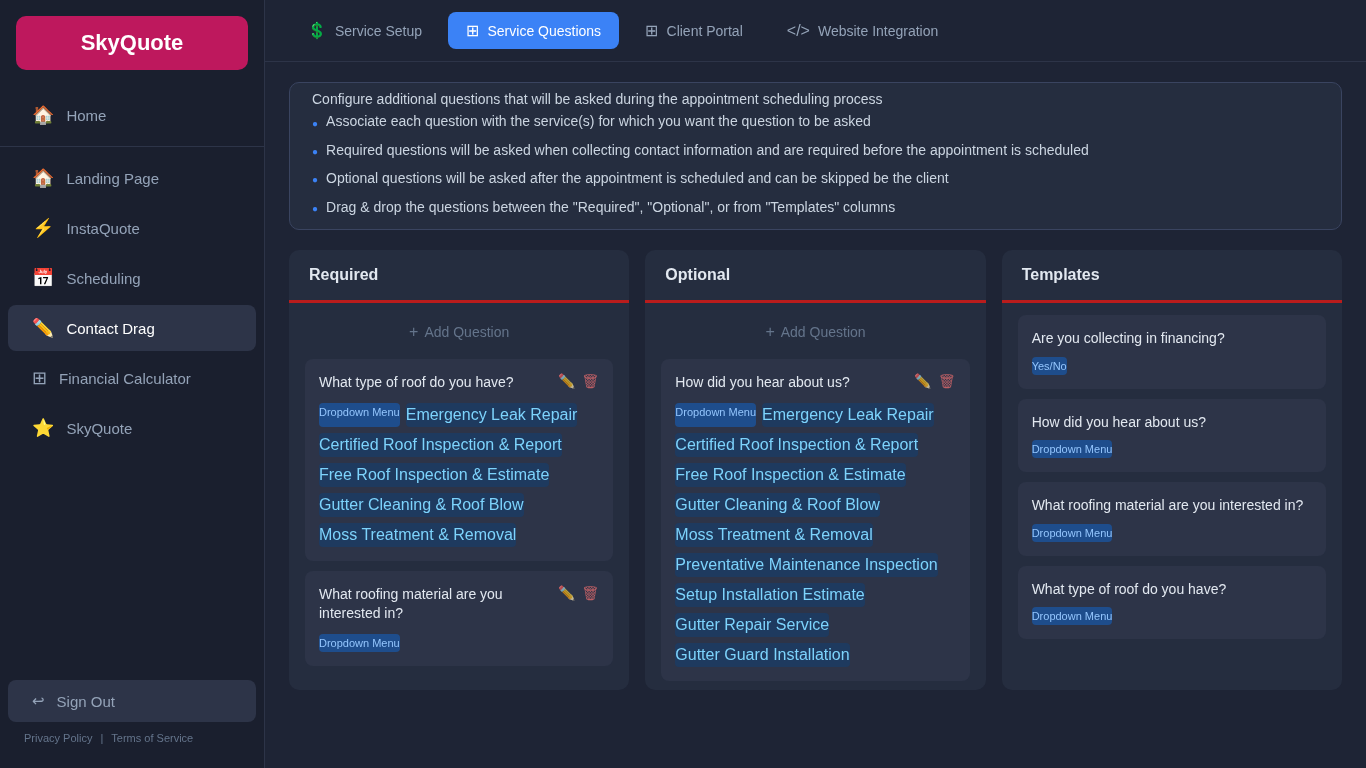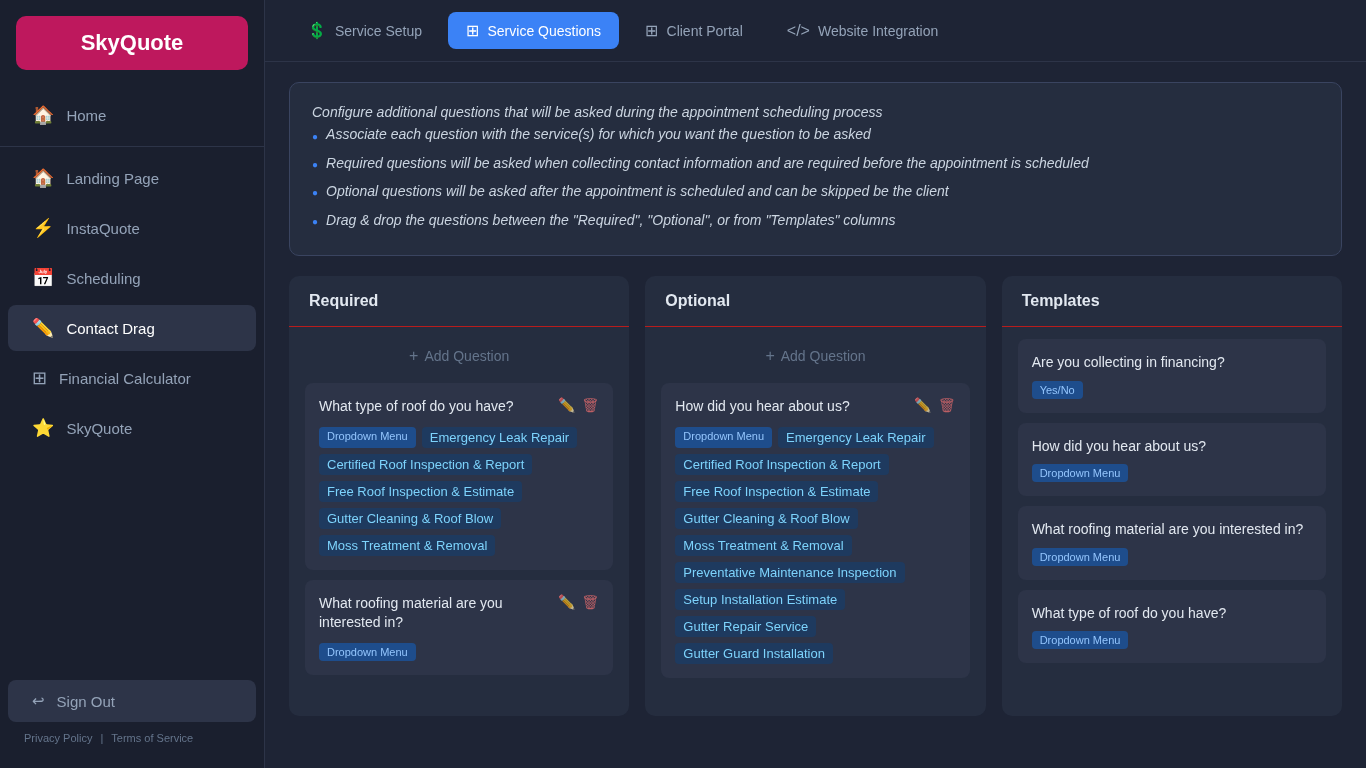--- a/index.html
+++ b/index.html
@@ -118,26 +118,25 @@
       flex: 1;
       padding: 20px 24px;
       overflow-y: auto;
     }
 
     
     .info-box {
       background: #252d3f;
       border: 1px solid #3a4460;
       border-radius: 10px;
-      padding: 18px 22px;
+      padding: 5px 22px;
       margin-bottom: 20px;
       font-size: 14px;
       color: #cbd5e1;
       line-height: 1.6;
-      font-style: italic;
     }
     .info-box ul { list-style: none; padding: 0; }
     .info-box ul li {
       display: flex;
       align-items: center;
       gap: 8px;
       margin-bottom: 6px;
     }
     .info-box ul li::before {
       content: '●';
@@ -162,21 +161,21 @@
       display: flex;
       flex-direction: column;
       overflow: hidden;
       max-height: 440px;
     }
     .column-header {
       padding: 16px 20px;
       font-size: 16px;
       font-weight: 600;
       color: #e2e8f0;
-      border-bottom: 1px solid #b91c1c;
+      border-bottom: 3px solid #b91c1c;
     }
     .column-body {
       flex: 1;
       overflow-y: auto;
       padding: 12px 16px;
     }
 
     .add-question-btn {
       display: flex;
       align-items: center;
@@ -227,31 +226,31 @@
 
     .tags-wrap {
       display: flex;
       flex-wrap: wrap;
       gap: 6px;
     }
     .tag {
       background: #1e4d8c;
       color: #93c5fd;
       font-size: 11px;
-      padding: 3px 8px;
+      padding: 3px 0;
       border-radius: 4px;
     }
     .tag.dropdown {
       background: #1e4d8c;
       color: #93c5fd;
     }
     .tag.service {
       background: #1e3a5f;
       color: #7dd3fc;
-      font-size: 13px;
+      font-size: 16px;
     }
 
     
     .template-card {
       background: #2d3448;
       border-radius: 8px;
       padding: 14px;
       margin-bottom: 10px;
     }
     .template-card-title {

